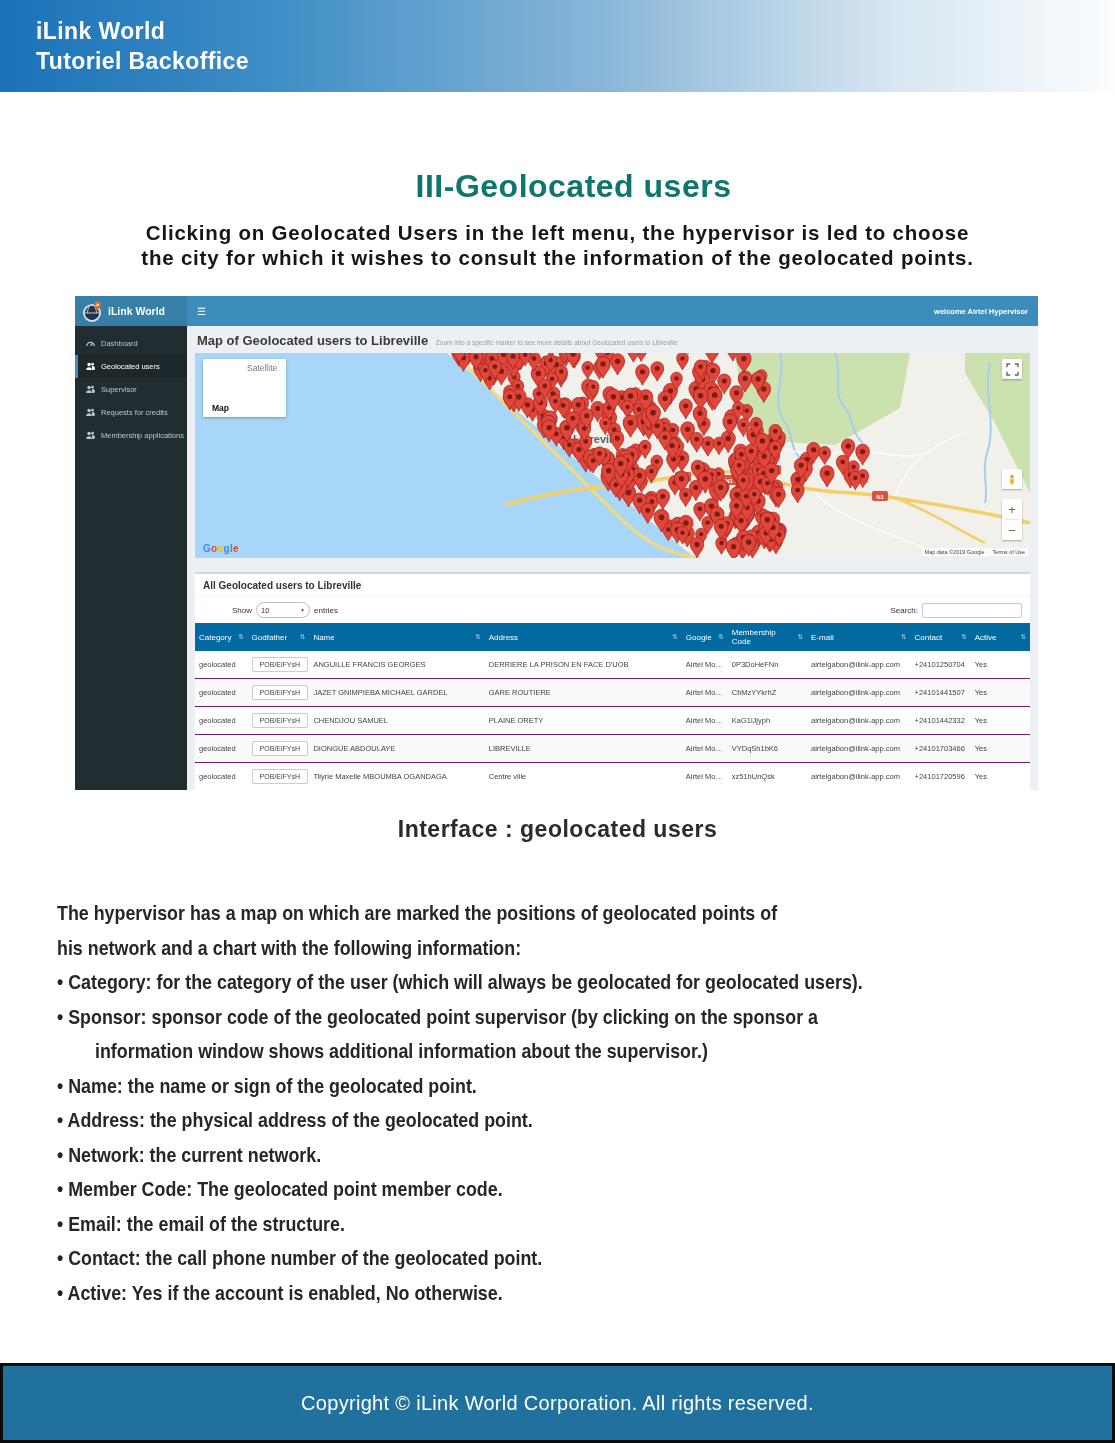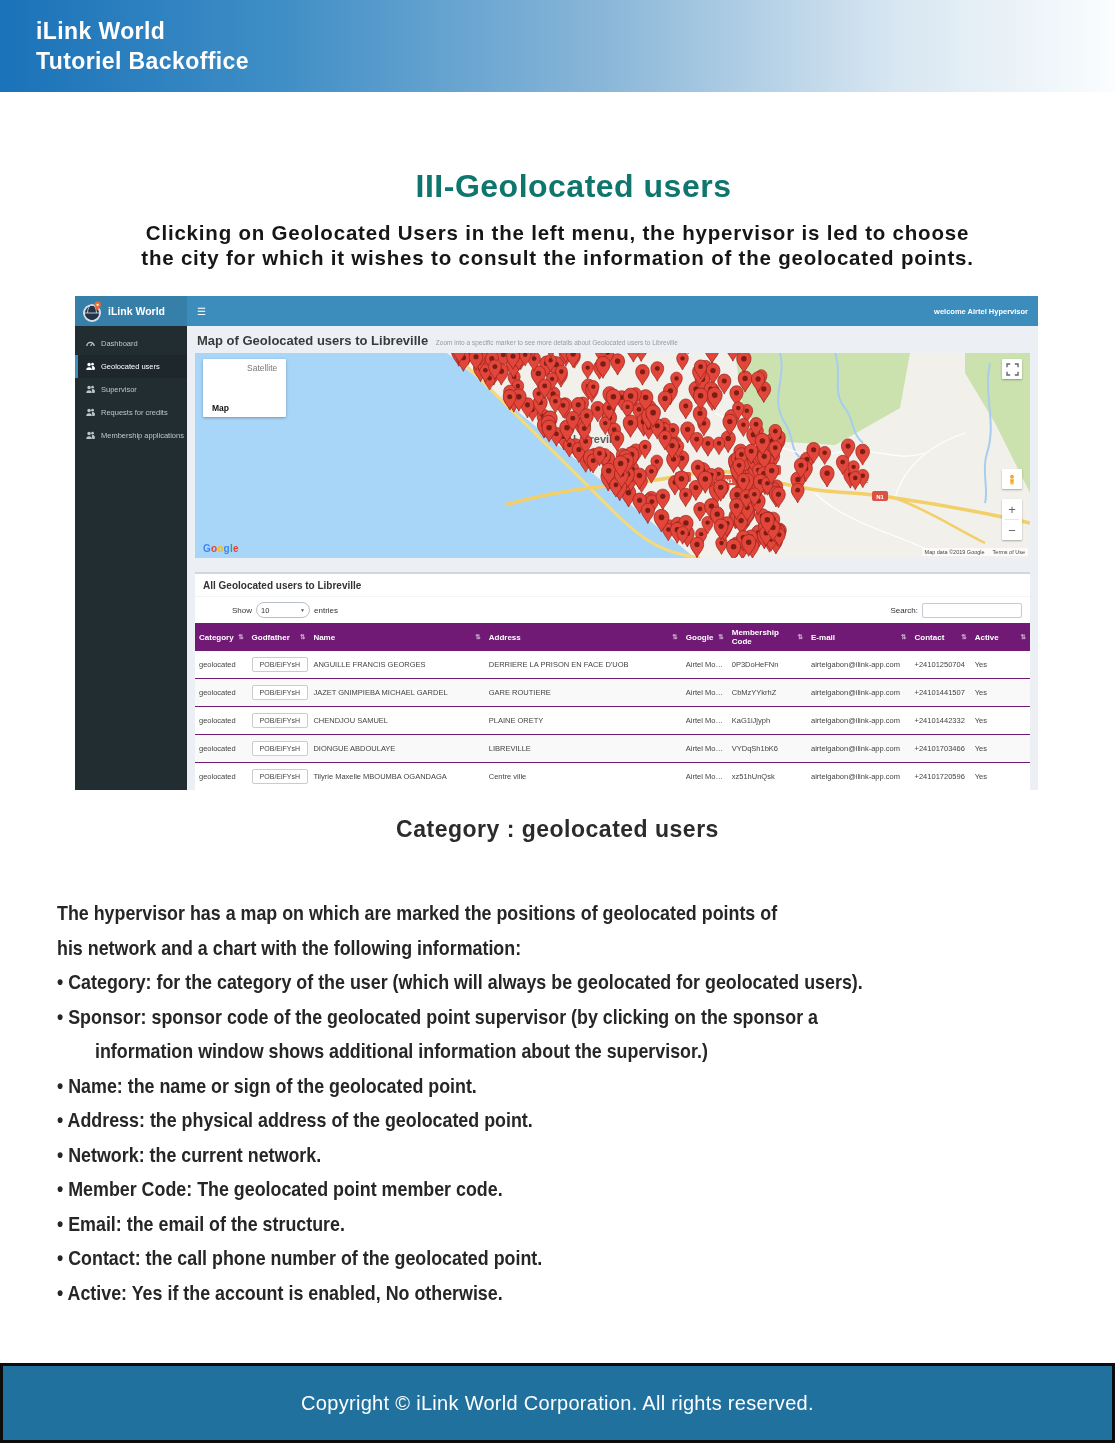--- a/index.html
+++ b/index.html
@@ -76,21 +76,21 @@
   .panel{background:#fff;margin-top:14px;border-top:2px solid #d2d6de;}
   .panel-title{font-size:10px;font-weight:bold;color:#333;padding:6px 8px 5px 8px;border-bottom:1px solid #f4f4f4;}
   .ctrl-row{display:flex;justify-content:space-between;align-items:center;padding:5px 8px;font-size:8px;color:#333;margin-left:29px;}
   .show-wrap{display:flex;align-items:center;gap:4px;}
   .fake-select{border:1px solid #b9bfc9;border-radius:8px;width:44px;height:14px;display:flex;
     align-items:center;justify-content:space-between;padding:0 4px;font-size:7.5px;color:#333;cursor:pointer;background:#fff;}
   .fake-select .dd{font-size:5px;color:#555;}
   .search-wrap{display:flex;align-items:center;gap:4px;}
   .search-input{width:92px;height:13px;border:1px solid #c2cad8;border-radius:2px;font-size:8px;padding:0 3px;}
   table.dt{width:100%;border-collapse:collapse;table-layout:fixed;}
-  table.dt th{background:#701a75;color:#fff;font-size:8px;font-weight:bold;padding:5px 4px;text-align:left;cursor:pointer;}
+  table.dt th{background:#0369a1;color:#fff;font-size:8px;font-weight:normal;padding:5px 4px;text-align:left;cursor:pointer;}
   .th-in{display:flex;justify-content:space-between;align-items:center;gap:2px;}
   .sort-ic{opacity:.65;font-size:6.5px;flex:0 0 auto;}
   table.dt td{font-size:7.5px;color:#444;padding:6px 4px;border-bottom:1px solid #701a75;
     overflow:hidden;white-space:nowrap;text-overflow:ellipsis;}
   table.dt tr:nth-child(even) td{background:#f9f9f9;}
   .gf-btn{font-size:7px;color:#444;background:#fff;border:1px solid #ccc;border-radius:2px;
     padding:3px 7px;cursor:pointer;font-family:"Liberation Sans",sans-serif;}
   .hidden-defs{position:absolute;width:0;height:0;overflow:hidden;}
 </style>
 </head>
@@ -755,21 +755,21 @@
                 <td>Yes</td>
               </tr>
 
             </tbody>
           </table>
         </div>
       </div>
     </div>
   </div>
 
-  <div class="caption">Category : geolocated users</div>
+  <div class="caption">Interface : geolocated users</div>
 
   <div class="bodytext">
     <div class="bl">The hypervisor has a map on which are marked the positions of geolocated points of</div>
     <div class="bl">his network and a chart with the following information:</div>
     <div class="bl">• Category: for the category of the user (which will always be geolocated for geolocated users).</div>
     <div class="bl">• Sponsor: sponsor code of the geolocated point supervisor (by clicking on the sponsor a</div>
     <div class="bl indent">information window shows additional information about the supervisor.)</div>
     <div class="bl">• Name: the name or sign of the geolocated point.</div>
     <div class="bl">• Address: the physical address of the geolocated point.</div>
     <div class="bl">• Network: the current network.</div>

